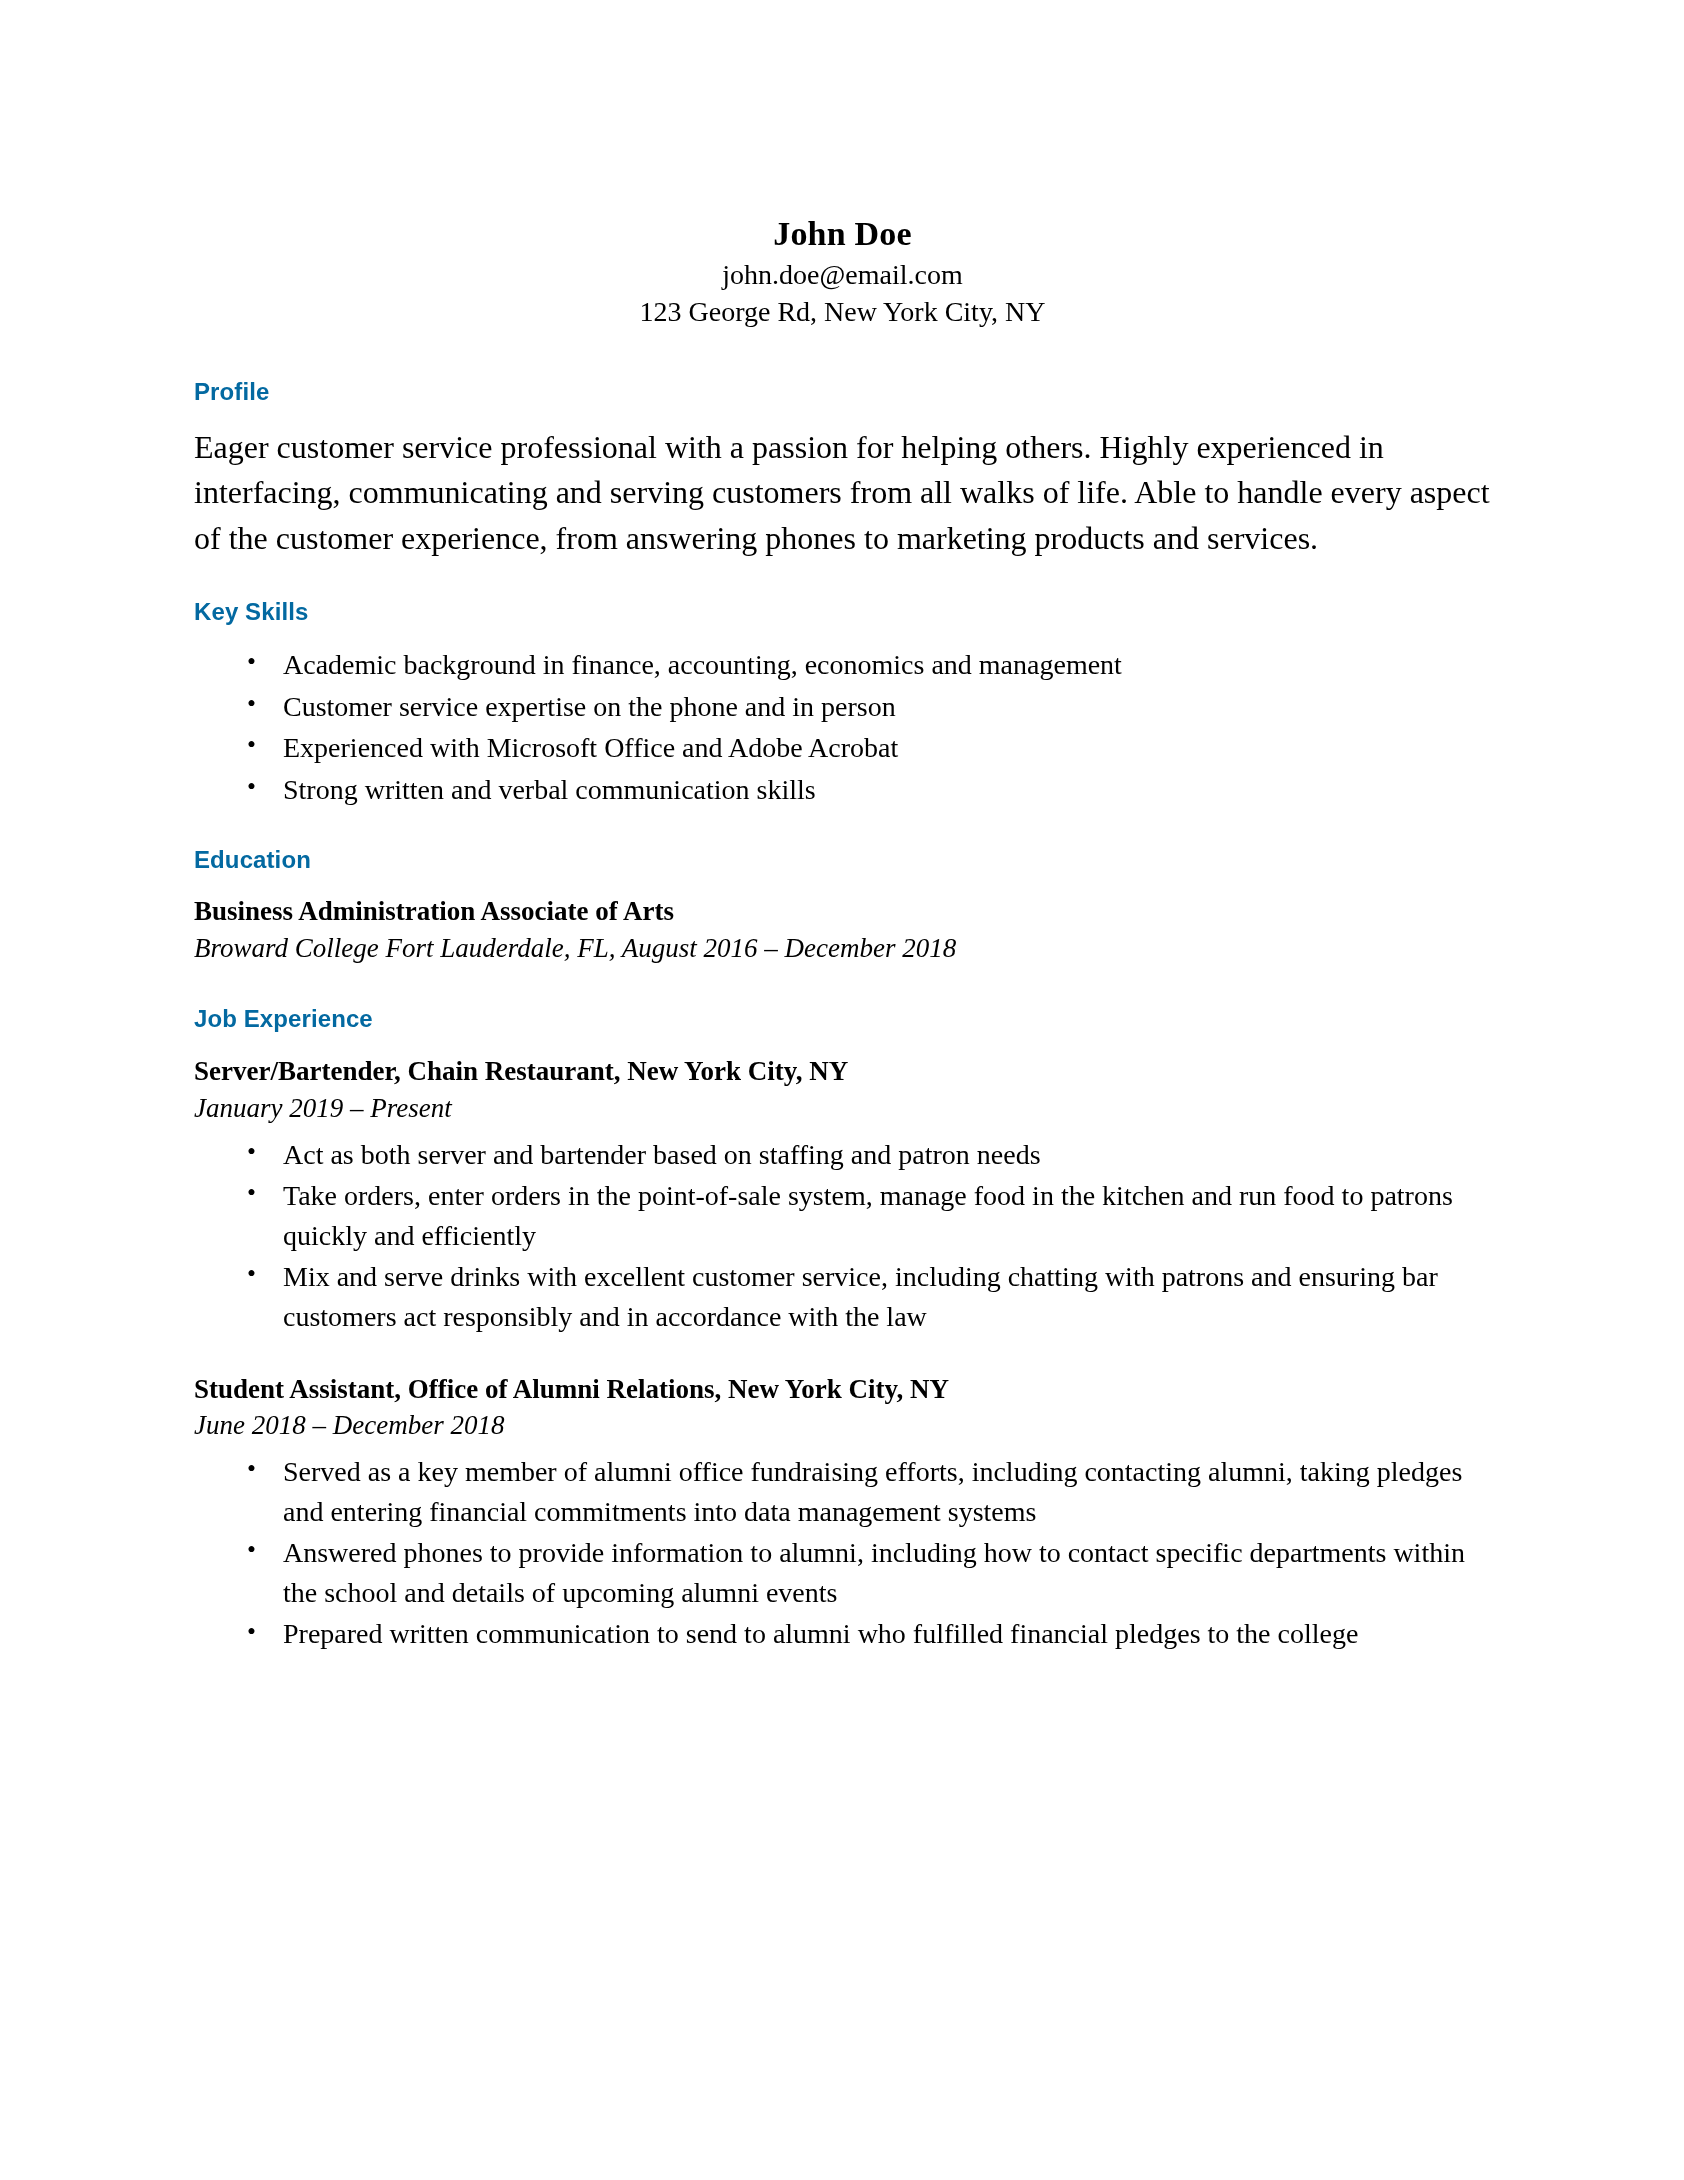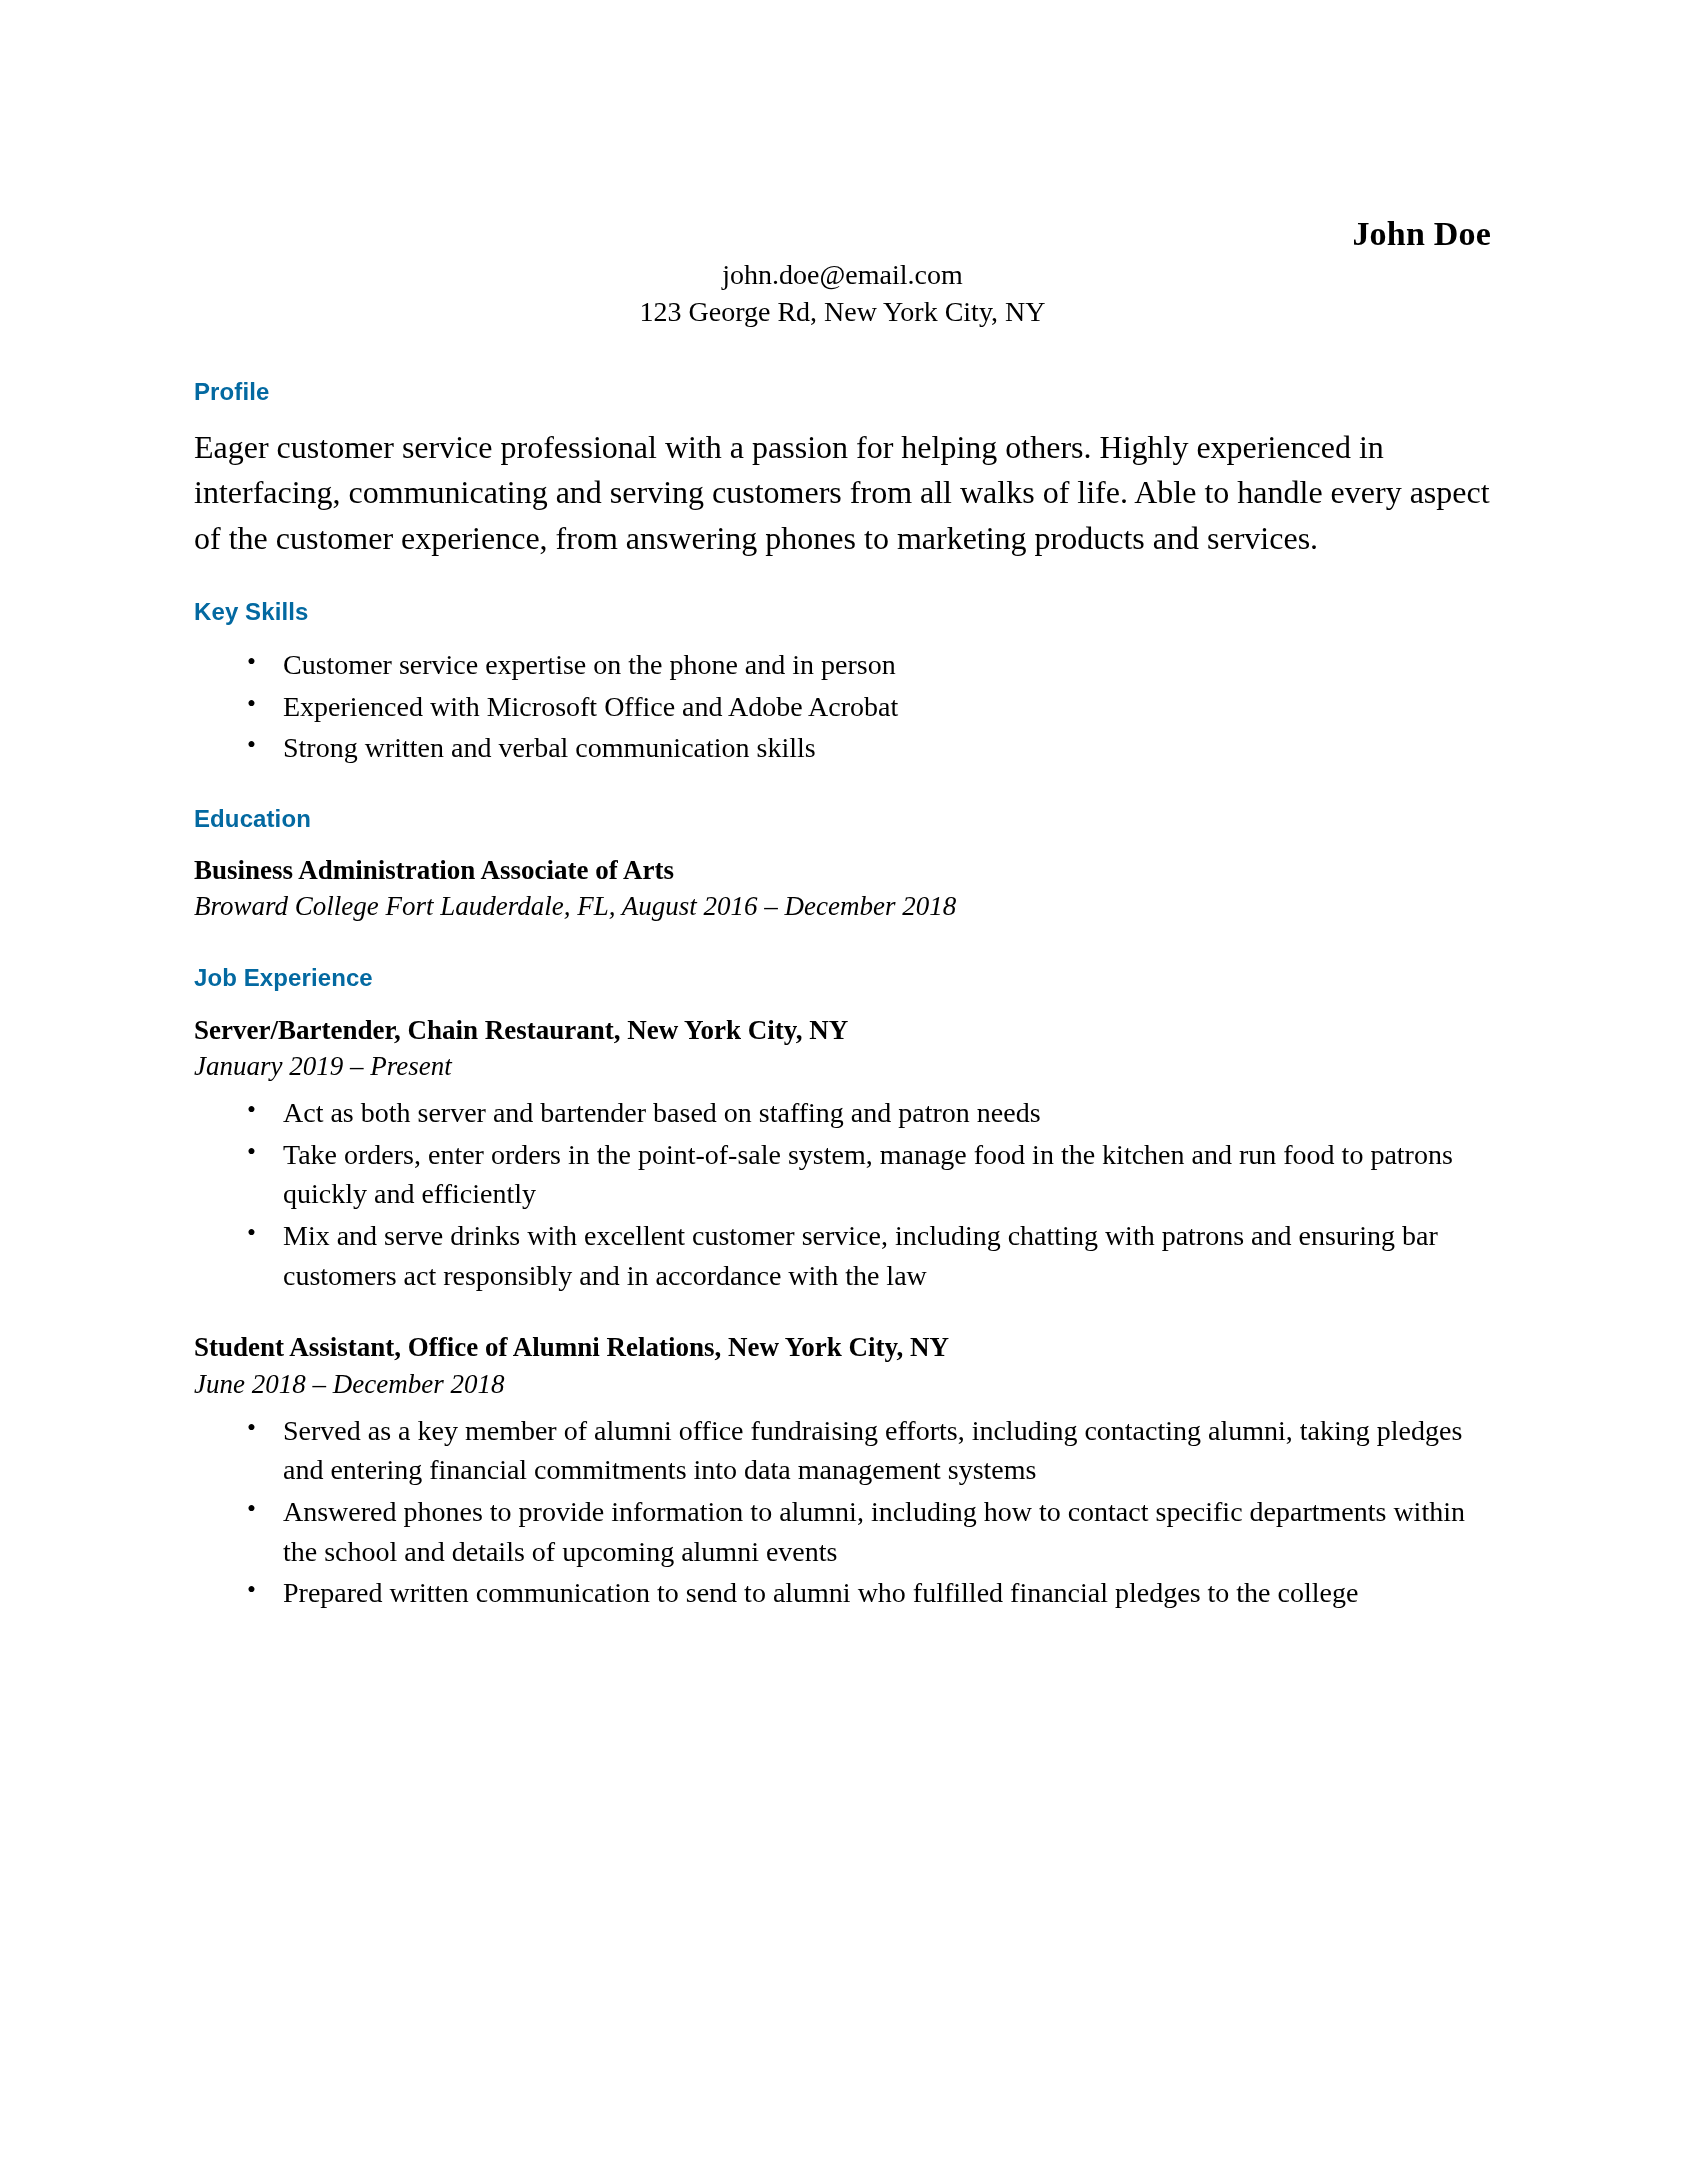--- a/index.html
+++ b/index.html
@@ -22,21 +22,20 @@
   }
   .header {
     text-align: center;
     margin-bottom: 48px;
   }
   .name {
     font-size: 34px;
     font-weight: bold;
     line-height: 1.25;
     letter-spacing: 0.2px;
-    text-align: right;
   }
   .contact-line {
     font-size: 28px;
     line-height: 1.33;
   }
   .section-title {
     color: #0369a1;
     font-family: "Liberation Sans", sans-serif;
     font-size: 24px;
     font-weight: bold;
@@ -109,20 +108,21 @@
   </div>
 
   <div class="section section-profile">
     <div class="section-title">Profile</div>
     <p class="para">Eager customer service professional with a passion for helping others. Highly experienced in interfacing, communicating and serving customers from all walks of life. Able to handle every aspect of the customer experience, from answering phones to marketing products and services.</p>
   </div>
 
   <div class="section section-skills">
     <div class="section-title">Key Skills</div>
     <ul class="bullets">
+      <li>Academic background in finance, accounting, economics and management</li>
       <li>Customer service expertise on the phone and in person</li>
       <li>Experienced with Microsoft Office and Adobe Acrobat</li>
       <li>Strong written and verbal communication skills</li>
     </ul>
   </div>
 
   <div class="section section-education">
     <div class="section-title">Education</div>
     <div class="entry">
       <div class="entry-title">Business Administration Associate of Arts</div>

